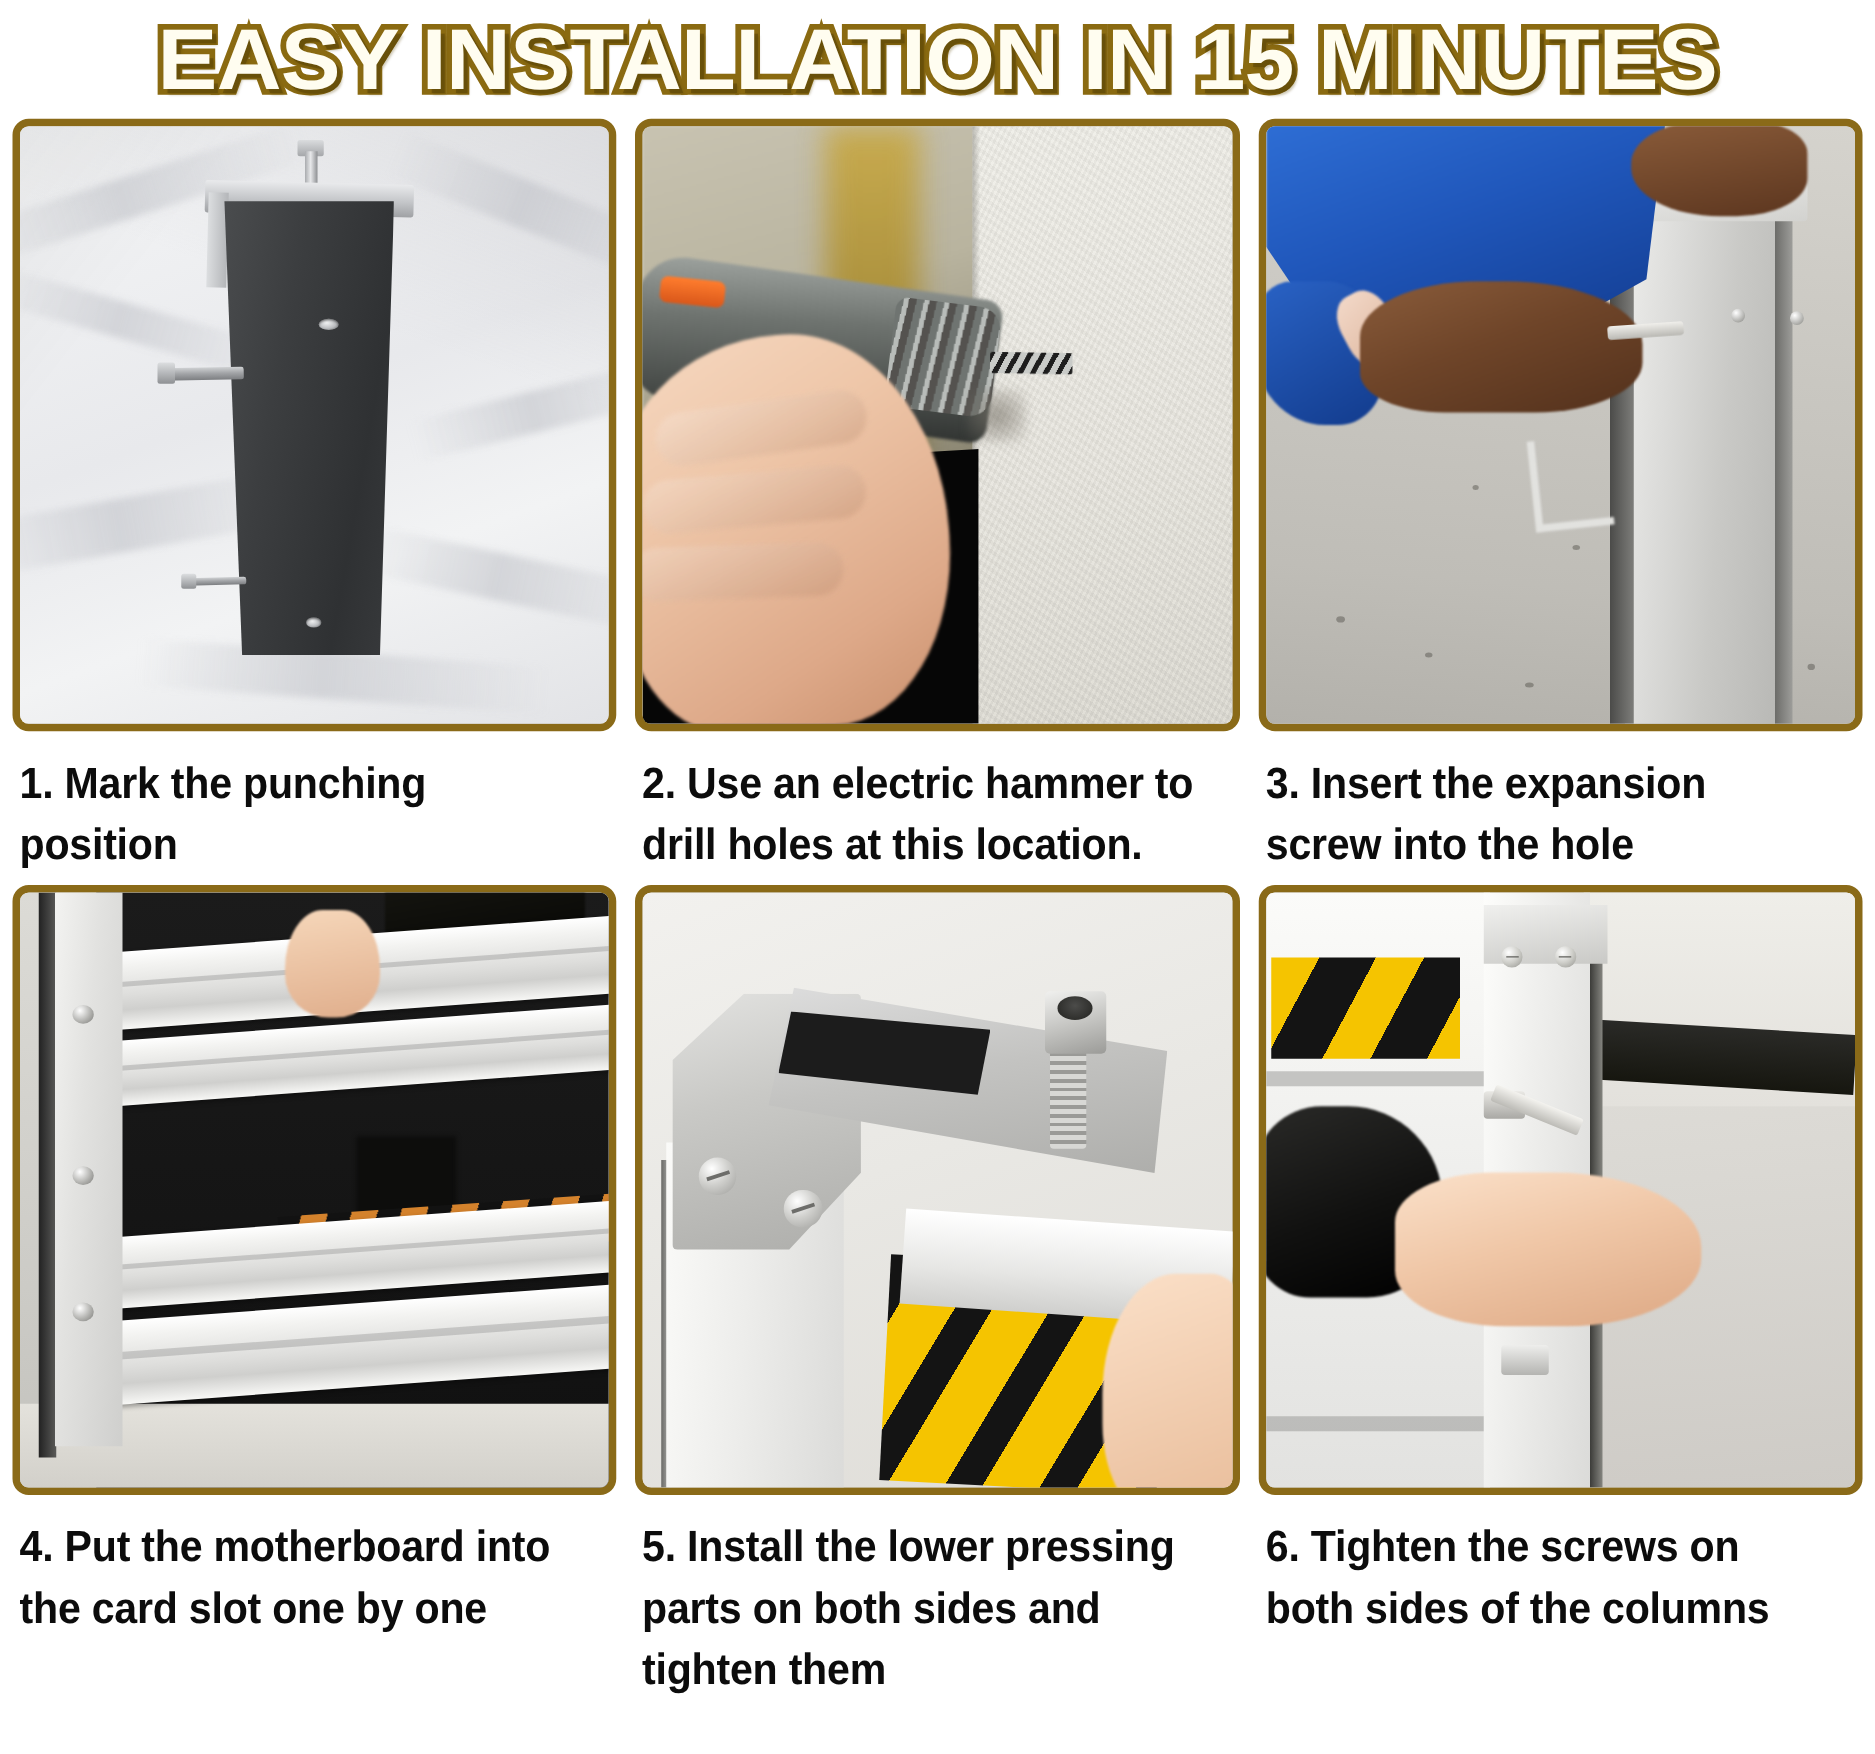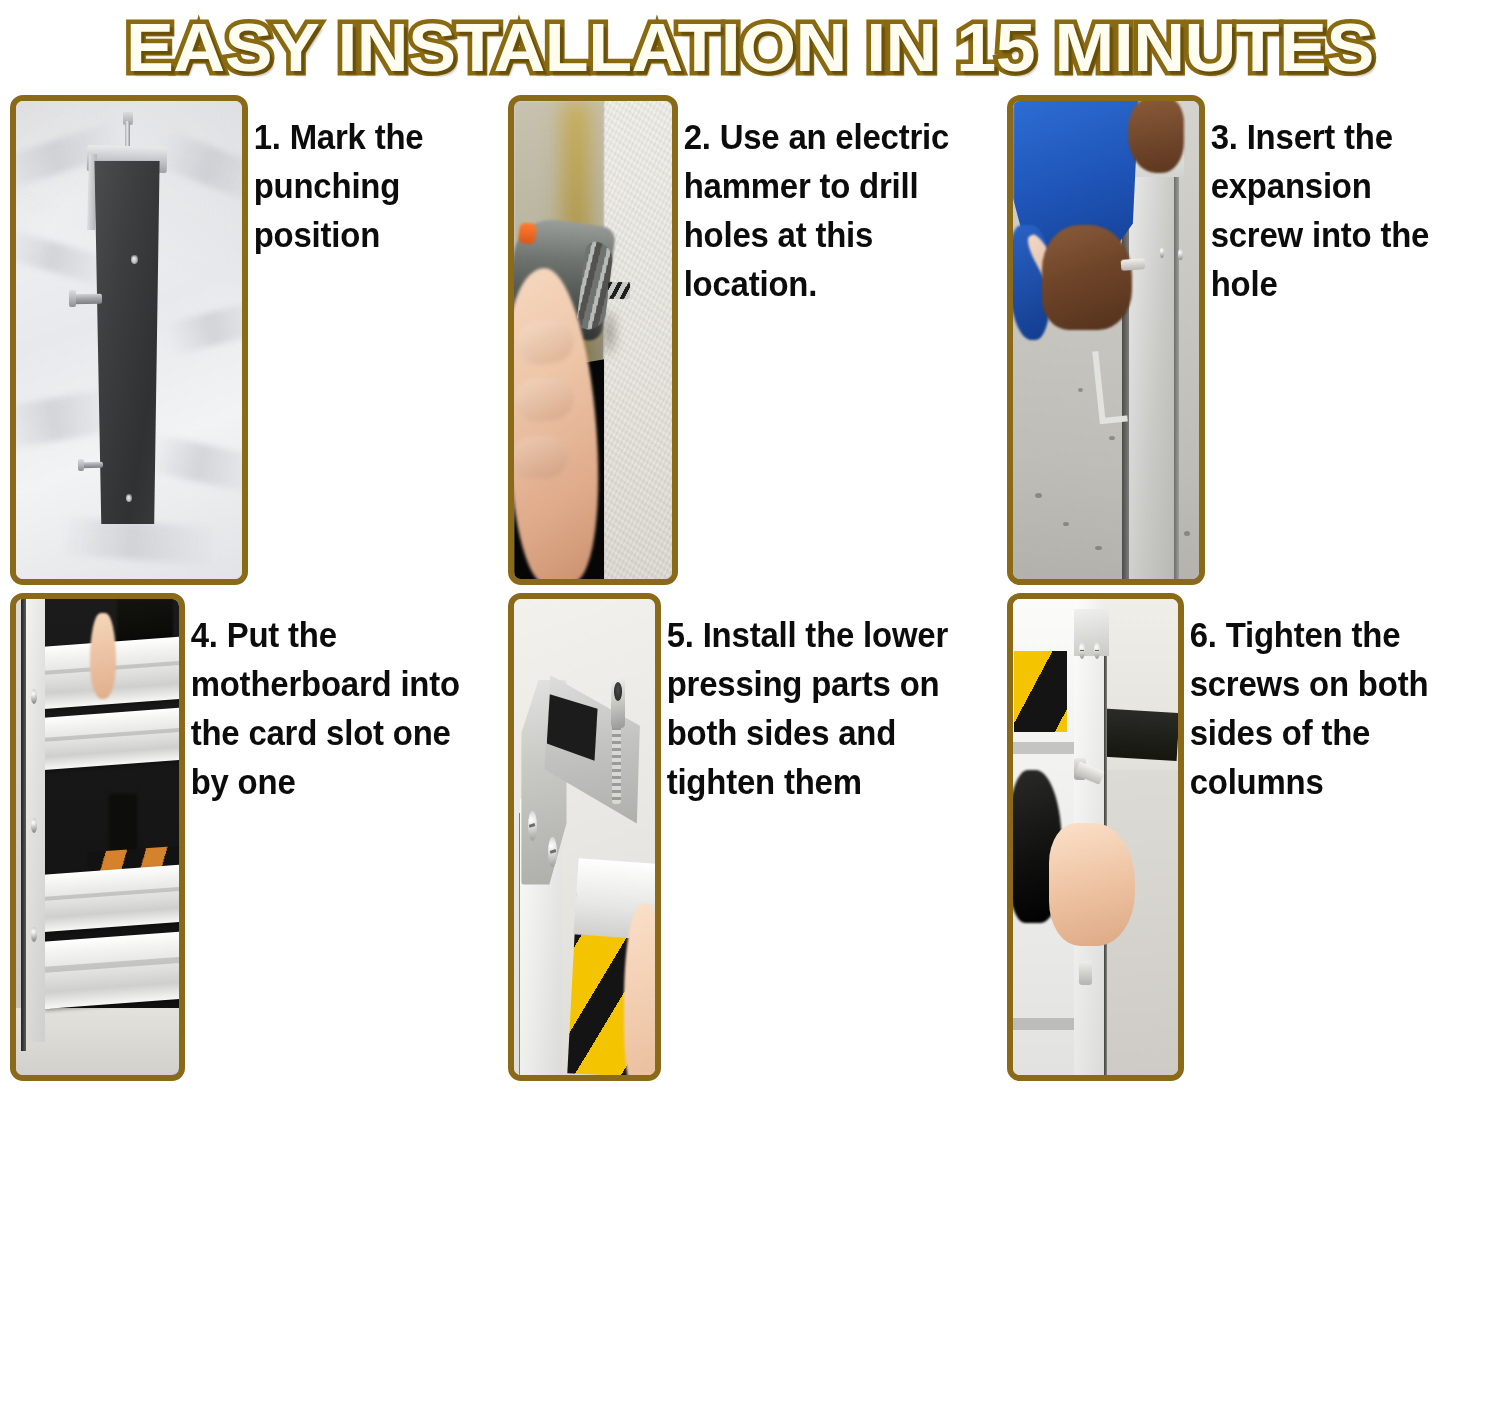--- a/index.html
+++ b/index.html
@@ -46,21 +46,21 @@
     padding: 0 10px;
     box-sizing: border-box;
     display: grid;
     grid-template-columns: repeat(3, 1fr);
     grid-template-rows: auto auto;
     column-gap: 15px;
     row-gap: 8px;
   }
   .step {
     display: flex;
-    flex-direction: row;
+    flex-direction: column;
   }
   .photo-frame {
     width: 100%;
     height: 490px;
     border: 6px solid #8a6a18;
     border-radius: 13px;
     box-sizing: border-box;
     overflow: hidden;
     position: relative;
     background: #d8d8d4;

